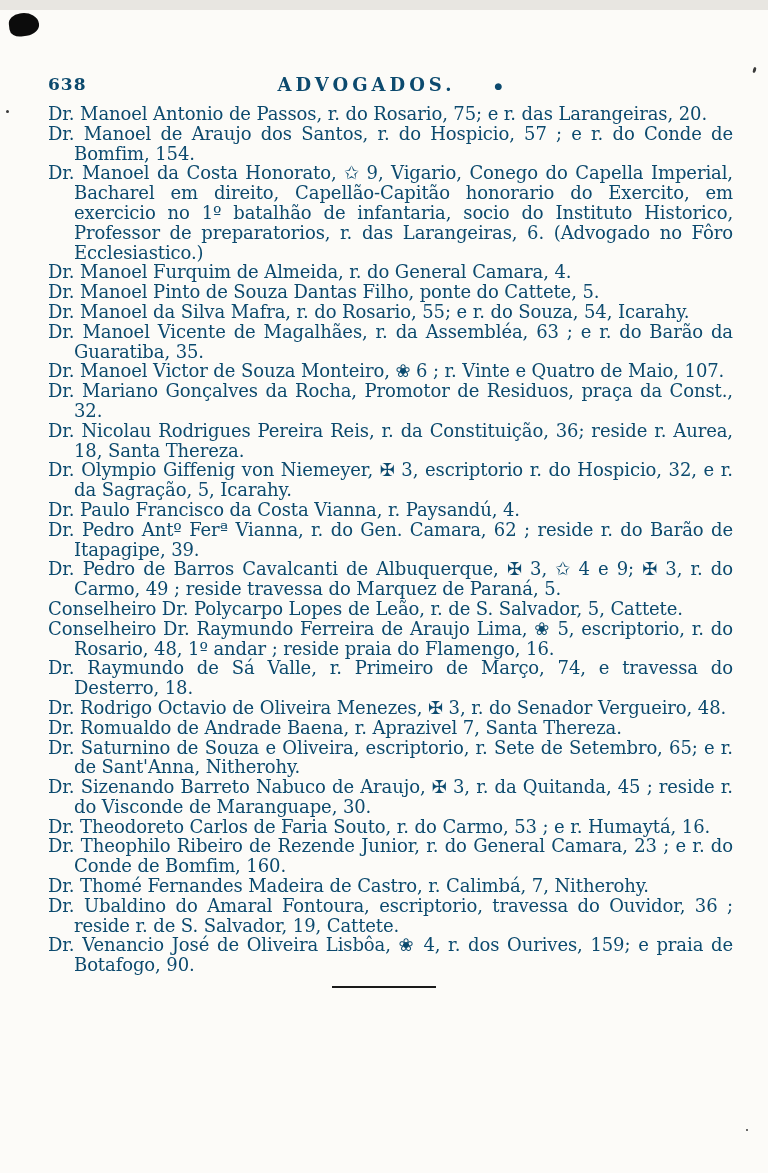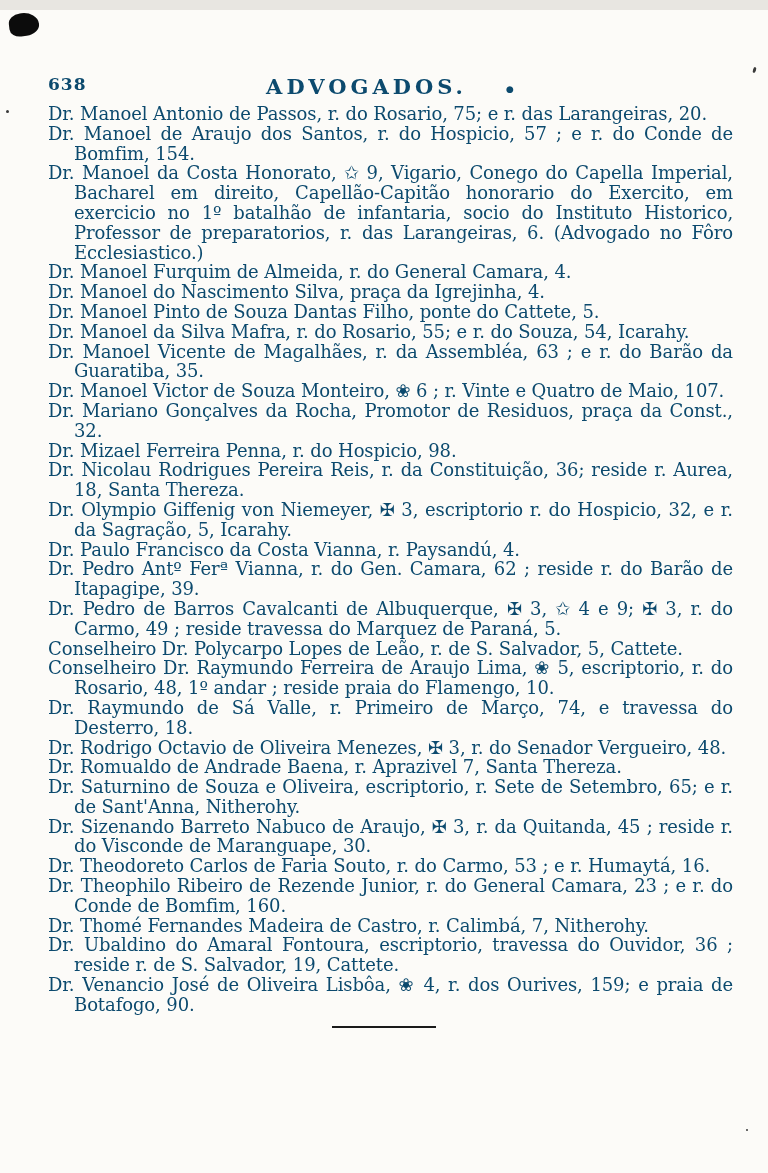--- a/index.html
+++ b/index.html
@@ -45,21 +45,21 @@
   }
   .page-number {
     position: absolute;
     left: 0;
     top: 0;
     font-size: 17px;
     font-weight: bold;
     letter-spacing: 1px;
   }
   .header-title {
-    font-size: 21px;
+    font-size: 18px;
     font-weight: bold;
     letter-spacing: 4px;
   }
   .header-bullet {
     margin-left: 34px;
     font-size: 9px;
     vertical-align: 2px;
   }
 
   .entries {
@@ -97,34 +97,32 @@
       <span class="header-title">ADVOGADOS.</span>
       <span class="header-bullet">●</span>
     </span>
   </div>
 
   <div class="entries">
       <p class="entry">Dr. Manoel Antonio de Passos, r. do Rosario, 75; e r. das Larangeiras, 20.</p>
       <p class="entry">Dr. Manoel de Araujo dos Santos, r. do Hospicio, 57 ; e r. do Conde de Bomfim, 154.</p>
       <p class="entry">Dr. Manoel da Costa Honorato, ✩ 9, Vigario, Conego do Capella Imperial, Bacharel em direito, Capellão-Capitão honorario do Exercito, em exercicio no 1º batalhão de infantaria, socio do Instituto Historico, Professor de preparatorios, r. das Larangeiras, 6. (Advogado no Fôro Ecclesiastico.)</p>
       <p class="entry">Dr. Manoel Furquim de Almeida, r. do General Camara, 4.</p>
-      <p class="entry">Dr. Manoel do Nascimento Silva, praça da Igrejinha, 4.</p>
       <p class="entry">Dr. Manoel Pinto de Souza Dantas Filho, ponte do Cattete, 5.</p>
       <p class="entry">Dr. Manoel da Silva Mafra, r. do Rosario, 55; e r. do Souza, 54, Icarahy.</p>
       <p class="entry">Dr. Manoel Vicente de Magalhães, r. da Assembléa, 63 ; e r. do Barão da Guaratiba, 35.</p>
       <p class="entry">Dr. Manoel Victor de Souza Monteiro, ❀ 6 ; r. Vinte e Quatro de Maio, 107.</p>
       <p class="entry">Dr. Mariano Gonçalves da Rocha, Promotor de Residuos, praça da Const., 32.</p>
-      <p class="entry">Dr. Mizael Ferreira Penna, r. do Hospicio, 98.</p>
       <p class="entry">Dr. Nicolau Rodrigues Pereira Reis, r. da Constituição, 36; reside r. Aurea, 18, Santa Thereza.</p>
       <p class="entry">Dr. Olympio Giffenig von Niemeyer, ✠ 3, escriptorio r. do Hospicio, 32, e r. da Sagração, 5, Icarahy.</p>
       <p class="entry">Dr. Paulo Francisco da Costa Vianna, r. Paysandú, 4.</p>
       <p class="entry">Dr. Pedro Antº Ferª Vianna, r. do Gen. Camara, 62 ; reside r. do Barão de Itapagipe, 39.</p>
       <p class="entry">Dr. Pedro de Barros Cavalcanti de Albuquerque, ✠ 3, ✩ 4 e 9; ✠ 3, r. do Carmo, 49 ; reside travessa do Marquez de Paraná, 5.</p>
       <p class="entry">Conselheiro Dr. Polycarpo Lopes de Leão, r. de S. Salvador, 5, Cattete.</p>
-      <p class="entry">Conselheiro Dr. Raymundo Ferreira de Araujo Lima, ❀ 5, escriptorio, r. do Rosario, 48, 1º andar ; reside praia do Flamengo, 10.</p>
+      <p class="entry">Conselheiro Dr. Raymundo Ferreira de Araujo Lima, ❀ 5, escriptorio, r. do Rosario, 48, 1º andar ; reside praia do Flamengo, 16.</p>
       <p class="entry">Dr. Raymundo de Sá Valle, r. Primeiro de Março, 74, e travessa do Desterro, 18.</p>
       <p class="entry">Dr. Rodrigo Octavio de Oliveira Menezes, ✠ 3, r. do Senador Vergueiro, 48.</p>
       <p class="entry">Dr. Romualdo de Andrade Baena, r. Aprazivel 7, Santa Thereza.</p>
       <p class="entry">Dr. Saturnino de Souza e Oliveira, escriptorio, r. Sete de Setembro, 65; e r. de Sant'Anna, Nitherohy.</p>
       <p class="entry">Dr. Sizenando Barreto Nabuco de Araujo, ✠ 3, r. da Quitanda, 45 ; reside r. do Visconde de Maranguape, 30.</p>
       <p class="entry">Dr. Theodoreto Carlos de Faria Souto, r. do Carmo, 53 ; e r. Humaytá, 16.</p>
       <p class="entry">Dr. Theophilo Ribeiro de Rezende Junior, r. do General Camara, 23 ; e r. do Conde de Bomfim, 160.</p>
       <p class="entry">Dr. Thomé Fernandes Madeira de Castro, r. Calimbá, 7, Nitherohy.</p>
       <p class="entry">Dr. Ubaldino do Amaral Fontoura, escriptorio, travessa do Ouvidor, 36 ; reside r. de S. Salvador, 19, Cattete.</p>
       <p class="entry">Dr. Venancio José de Oliveira Lisbôa, ❀ 4, r. dos Ourives, 159; e praia de Botafogo, 90.</p>

